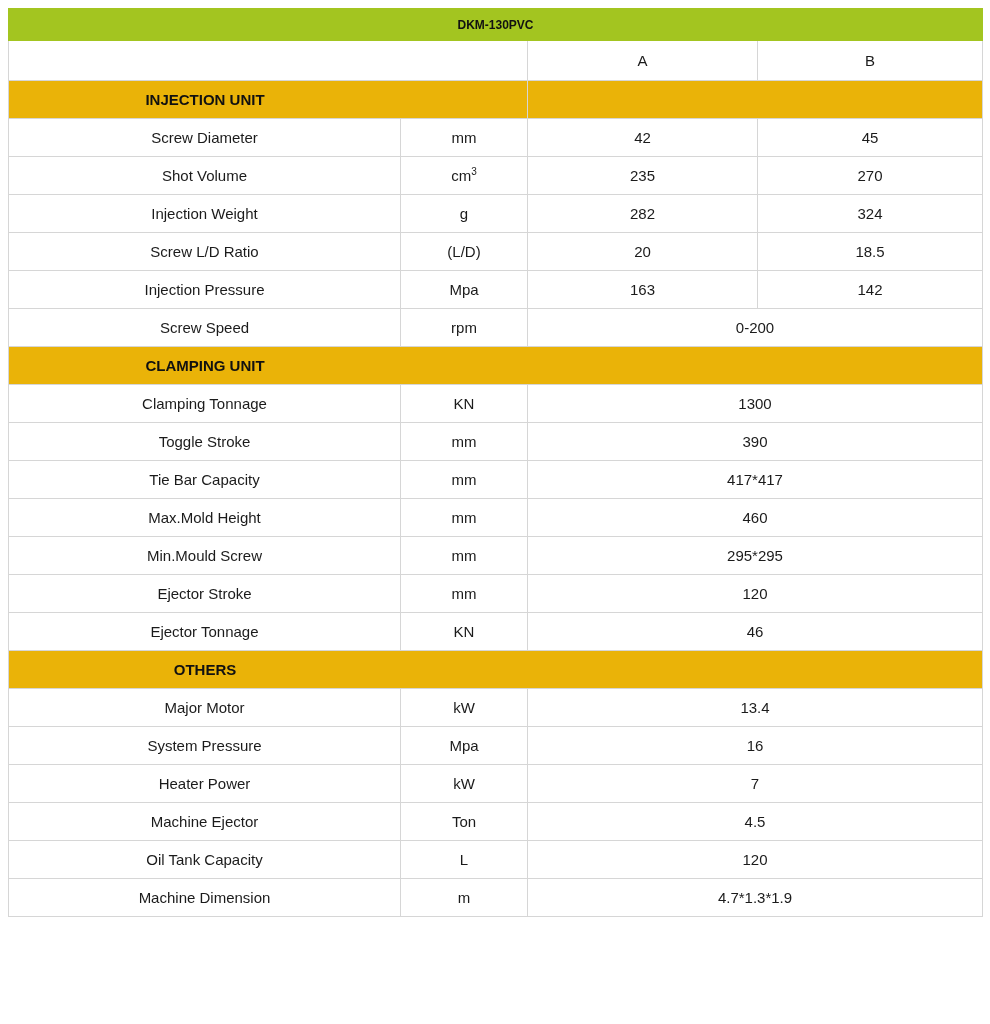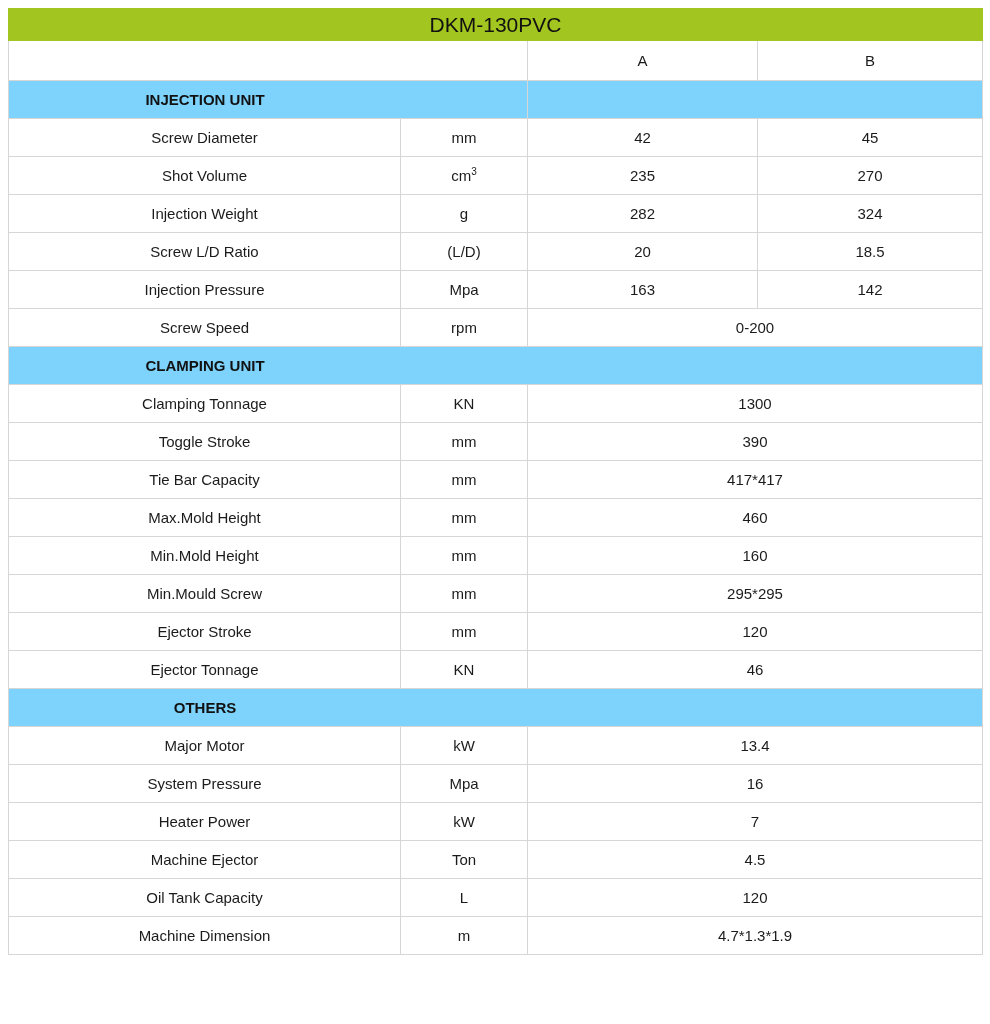--- a/index.html
+++ b/index.html
@@ -33,31 +33,31 @@
     vertical-align: middle;
     font-size: 15px;
     height: 37px;
     padding: 0;
     overflow: hidden;
     white-space: nowrap;
   }
   tr.title-row td.title-cell {
     background: #a3c520;
     border: 1px solid #a3c520;
-    font-weight: normal;
-    font-size: 21px;
+    font-weight: bold;
+    font-size: 12px;
     color: #111111;
     height: 31px;
   }
   tr.header-row td {
     height: 39px;
     background: #ffffff;
   }
   tr.section-row td {
-    background: #7dd3fc;
+    background: #eab308;
     height: 37px;
   }
   tr.section-row td.split-left {
     border-right: 1px solid #d6d6d6;
   }
   .section-title {
     display: block;
     width: 392px;
     text-align: center;
     font-weight: bold;
@@ -154,25 +154,20 @@
             <td class="label-cell">Tie Bar Capacity</td>
             <td class="unit-cell">mm</td>
             <td class="value-cell" colspan="2">417*417</td>
           </tr>
           <tr>
             <td class="label-cell">Max.Mold Height</td>
             <td class="unit-cell">mm</td>
             <td class="value-cell" colspan="2">460</td>
           </tr>
           <tr>
-            <td class="label-cell">Min.Mold Height</td>
-            <td class="unit-cell">mm</td>
-            <td class="value-cell" colspan="2">160</td>
-          </tr>
-          <tr>
             <td class="label-cell">Min.Mould Screw</td>
             <td class="unit-cell">mm</td>
             <td class="value-cell" colspan="2">295*295</td>
           </tr>
           <tr>
             <td class="label-cell">Ejector Stroke</td>
             <td class="unit-cell">mm</td>
             <td class="value-cell" colspan="2">120</td>
           </tr>
           <tr>

